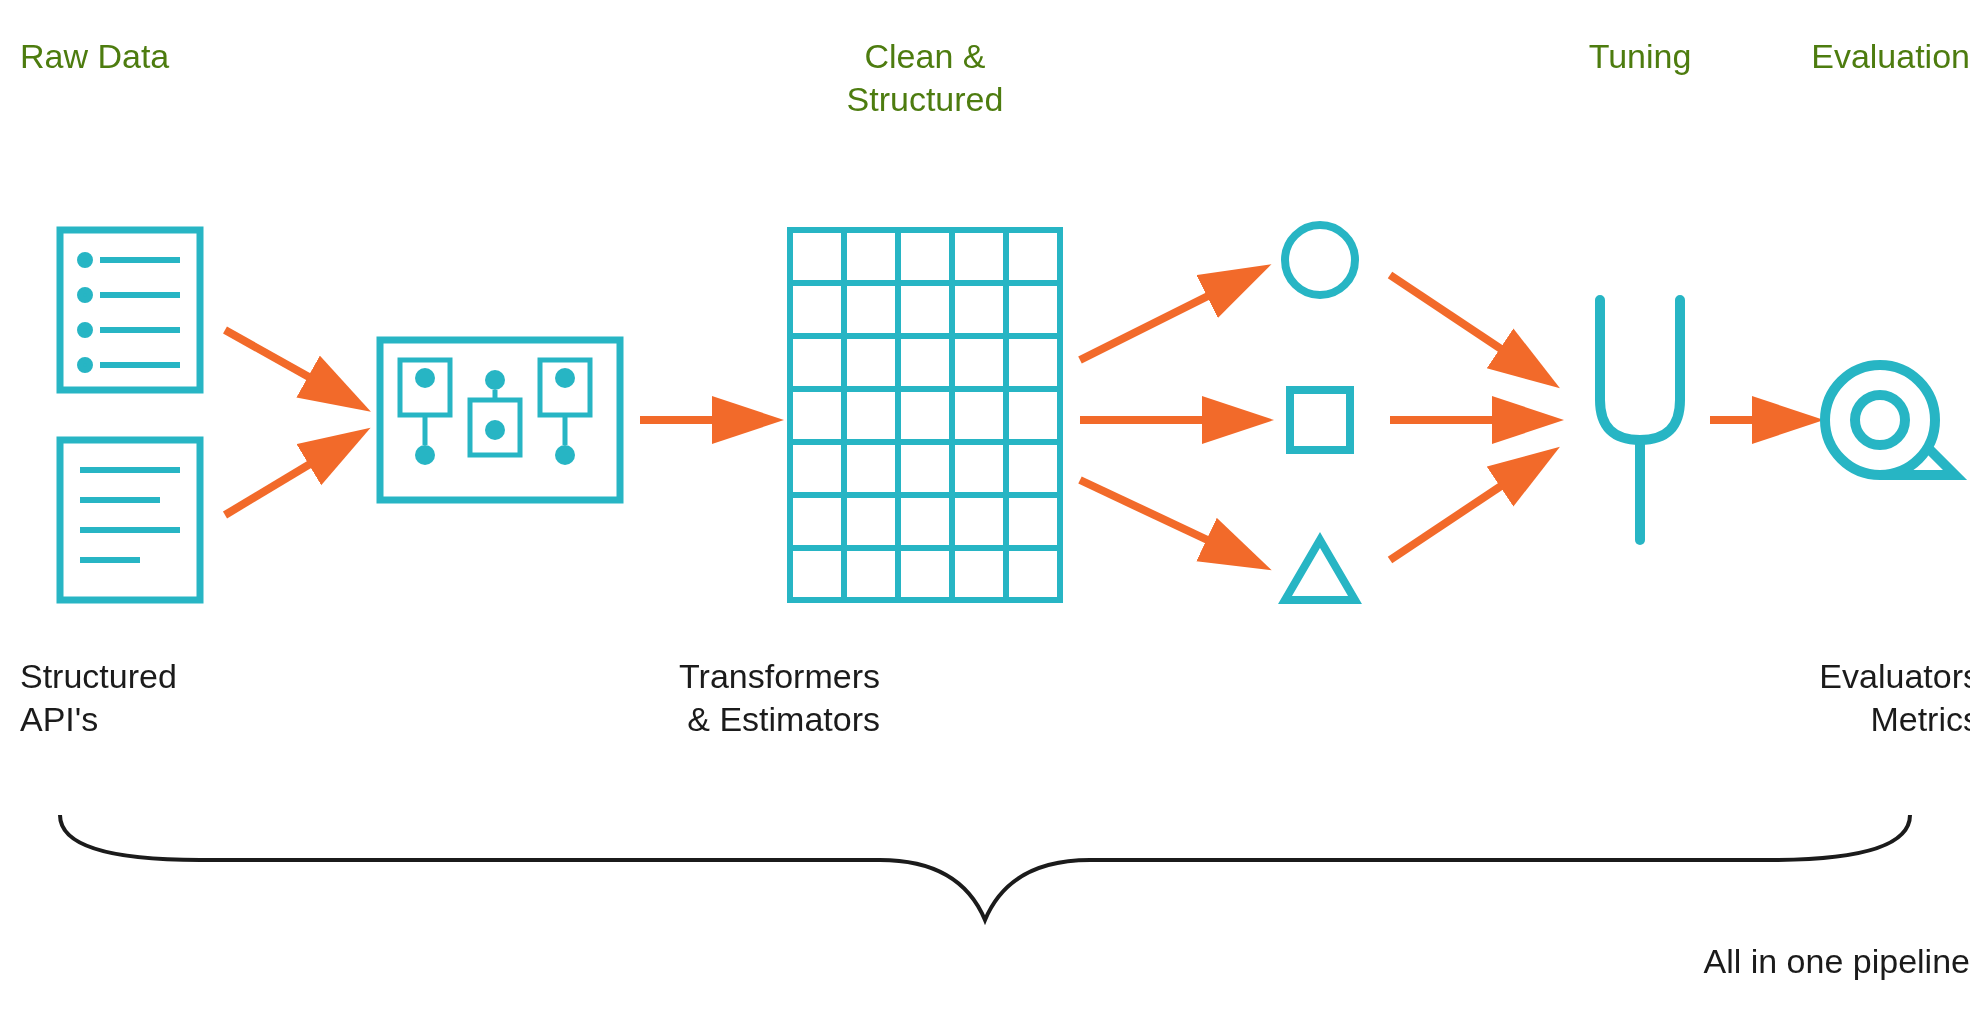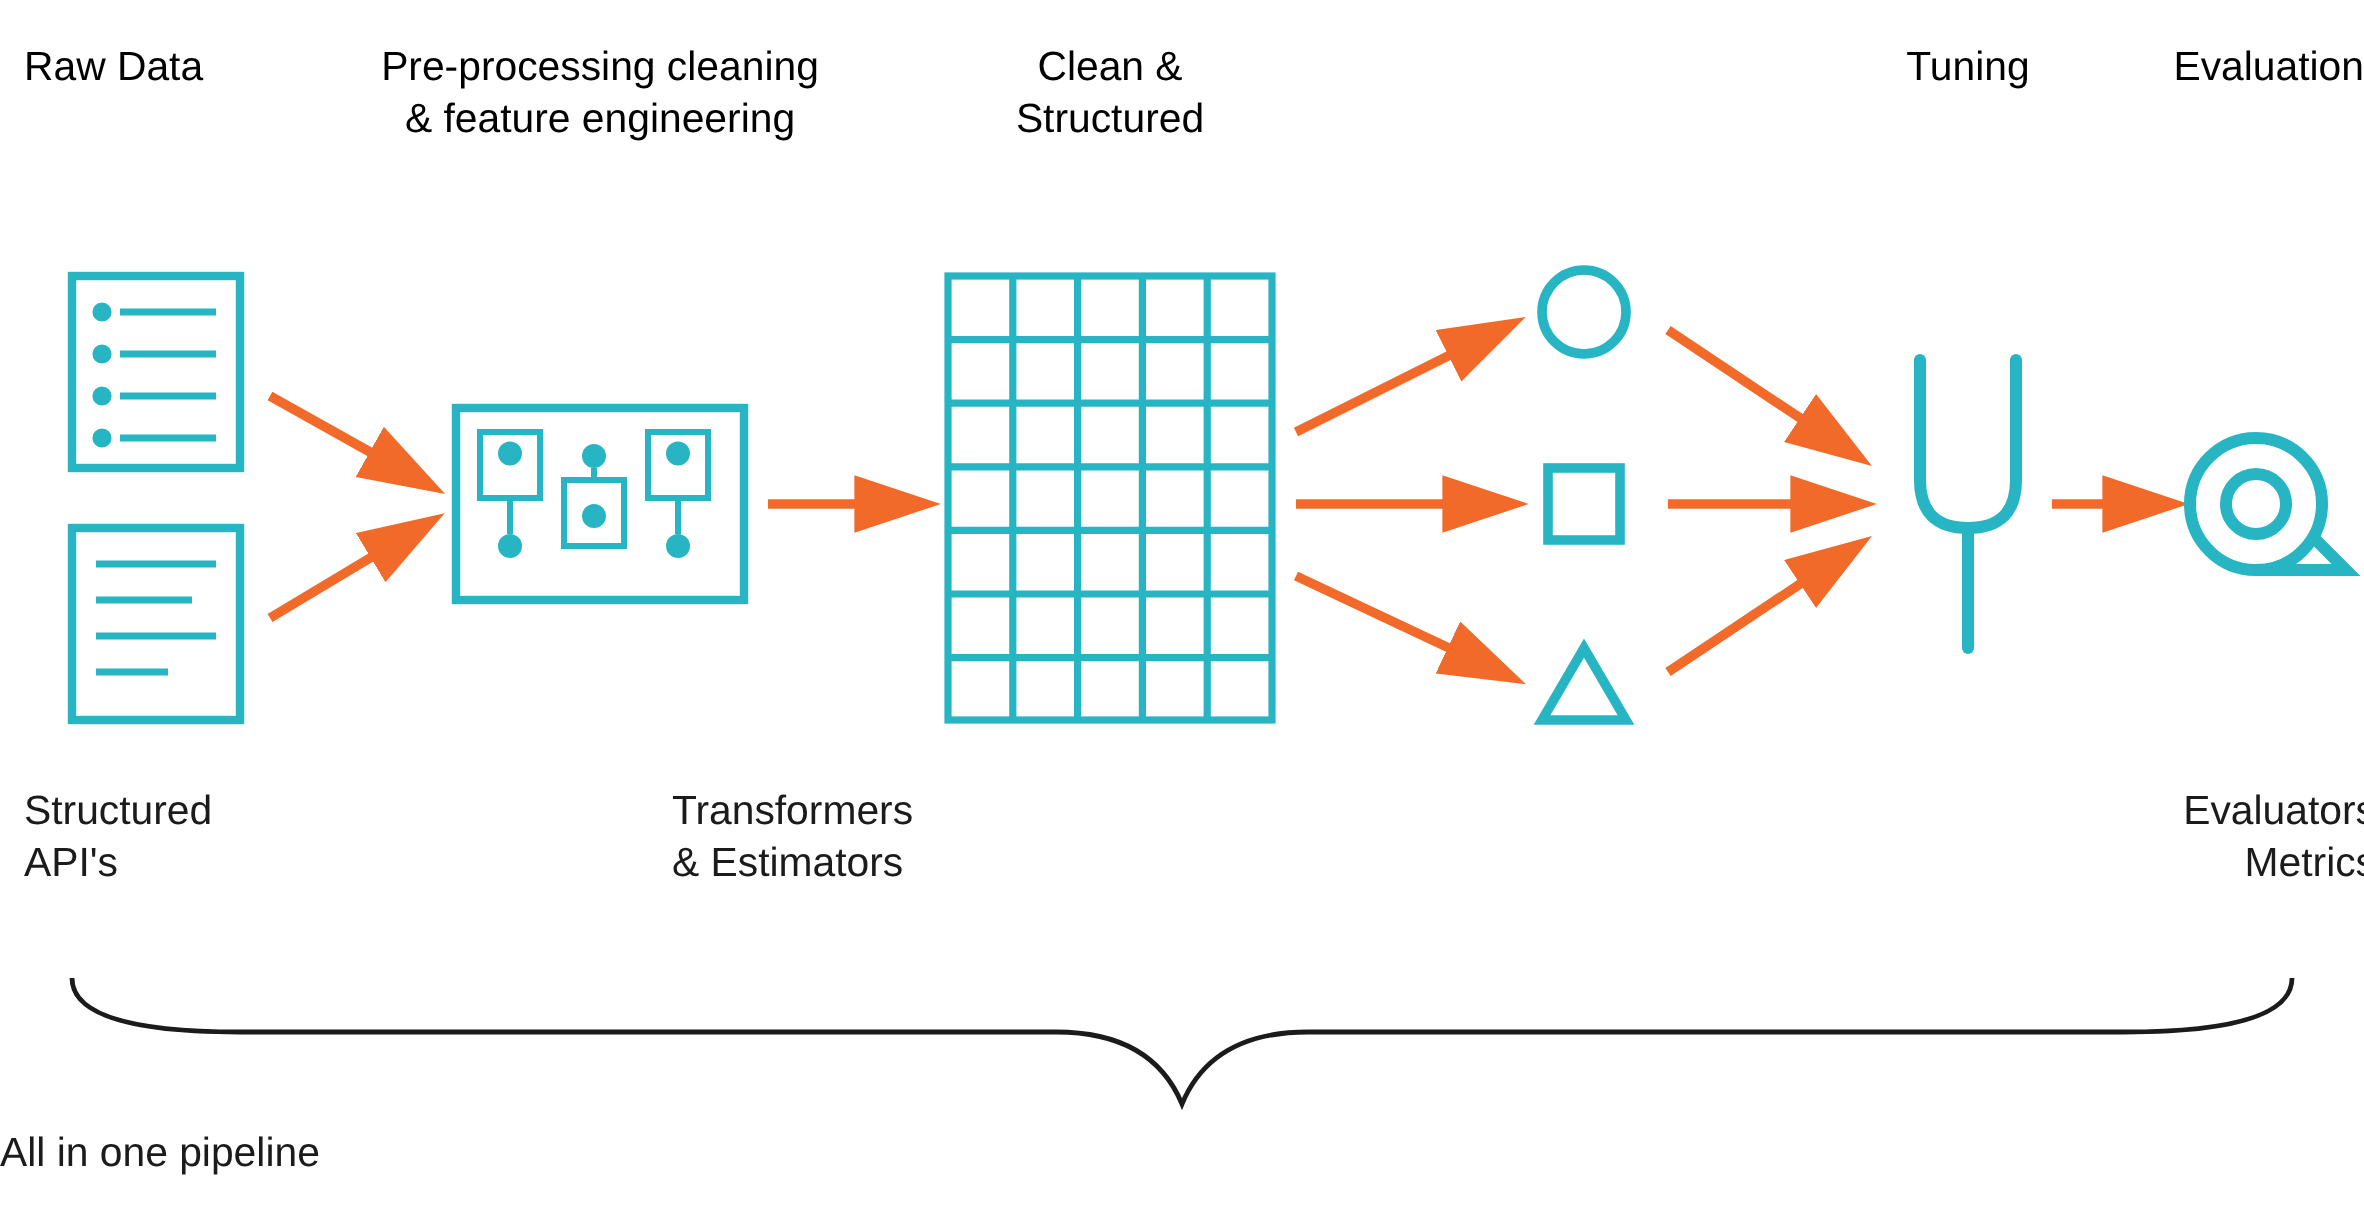--- a/index.html
+++ b/index.html
@@ -1,19 +1,19 @@
 <!DOCTYPE html>
 <html><head>
 <meta charset="utf-8">
 <style>
   html,body{margin:0;padding:0;background:#fff;font-family:"Segoe UI",Arial,Helvetica,sans-serif;color:#222}
   .wrap{width:1970px;height:1012px;position:relative}
   svg{position:absolute;left:0;top:0}
-  .top-label{font-size:34px;text-align:center;color:#000000;line-height:1.25}
-  .bot-label{font-size:34px;text-align:left;color:#1b1b1b;line-height:1.25}
+  .top-label{font-size:34px;text-align:center;color:#4d7c0f;line-height:1.25}
+  .bot-label{font-size:34px;text-align:right;color:#1b1b1b;line-height:1.25}
 </style>
 </head>
 <body>
 
 <div class="wrap">
 
 <svg width="1970" height="1012" viewBox="0 0 1970 1012">
   <defs>
     <marker id="arrowhead" markerWidth="10" markerHeight="10" refX="6" refY="3" orient="auto">
       <path d="M0,0 L0,6 L9,3 z" fill="#f26a2a"></path>
@@ -121,21 +121,20 @@
   <path d="M60 815
            Q60 860 200 860
            L880 860
            Q960 860 985 920
            Q1010 860 1090 860
            L1770 860
            Q1910 860 1910 815" stroke="#1b1b1b" stroke-width="4" fill="none"></path>
 </svg>
 
 <div class="top-label" style="position:absolute;left:20px;  top:35px;width:220px;text-align:left"><span>Raw Data</span></div>
-<div class="top-label" style="position:absolute;left:260px; top:35px;width:480px"><span>Pre-processing cleaning<br>&amp; feature engineering</span></div>
 <div class="top-label" style="position:absolute;left:770px; top:35px;width:310px"><span>Clean &amp;<br>Structured</span></div>
 <div class="top-label" style="position:absolute;left:1770px;top:35px;width:200px;text-align:right"><span>Evaluation</span></div>
 <div class="top-label" style="position:absolute;left:1540px;top:35px;width:200px"><span>Tuning</span></div>
 
 <div class="bot-label" style="position:absolute;left:20px;  top:655px;width:260px;text-align:left"><span>Structured<br>API's</span></div>
 <div class="bot-label" style="position:absolute;left:560px; top:655px;width:320px"><span>Transformers<br>&amp; Estimators</span></div>
 <div class="bot-label" style="position:absolute;left:1780px;top:655px;width:200px;text-align:right"><span>Evaluators<br>Metrics</span></div>
 
 <div class="bot-label" style="position:absolute;left:0;top:940px;width:1970px;font-weight:400">
   <span>All in one pipeline</span>

